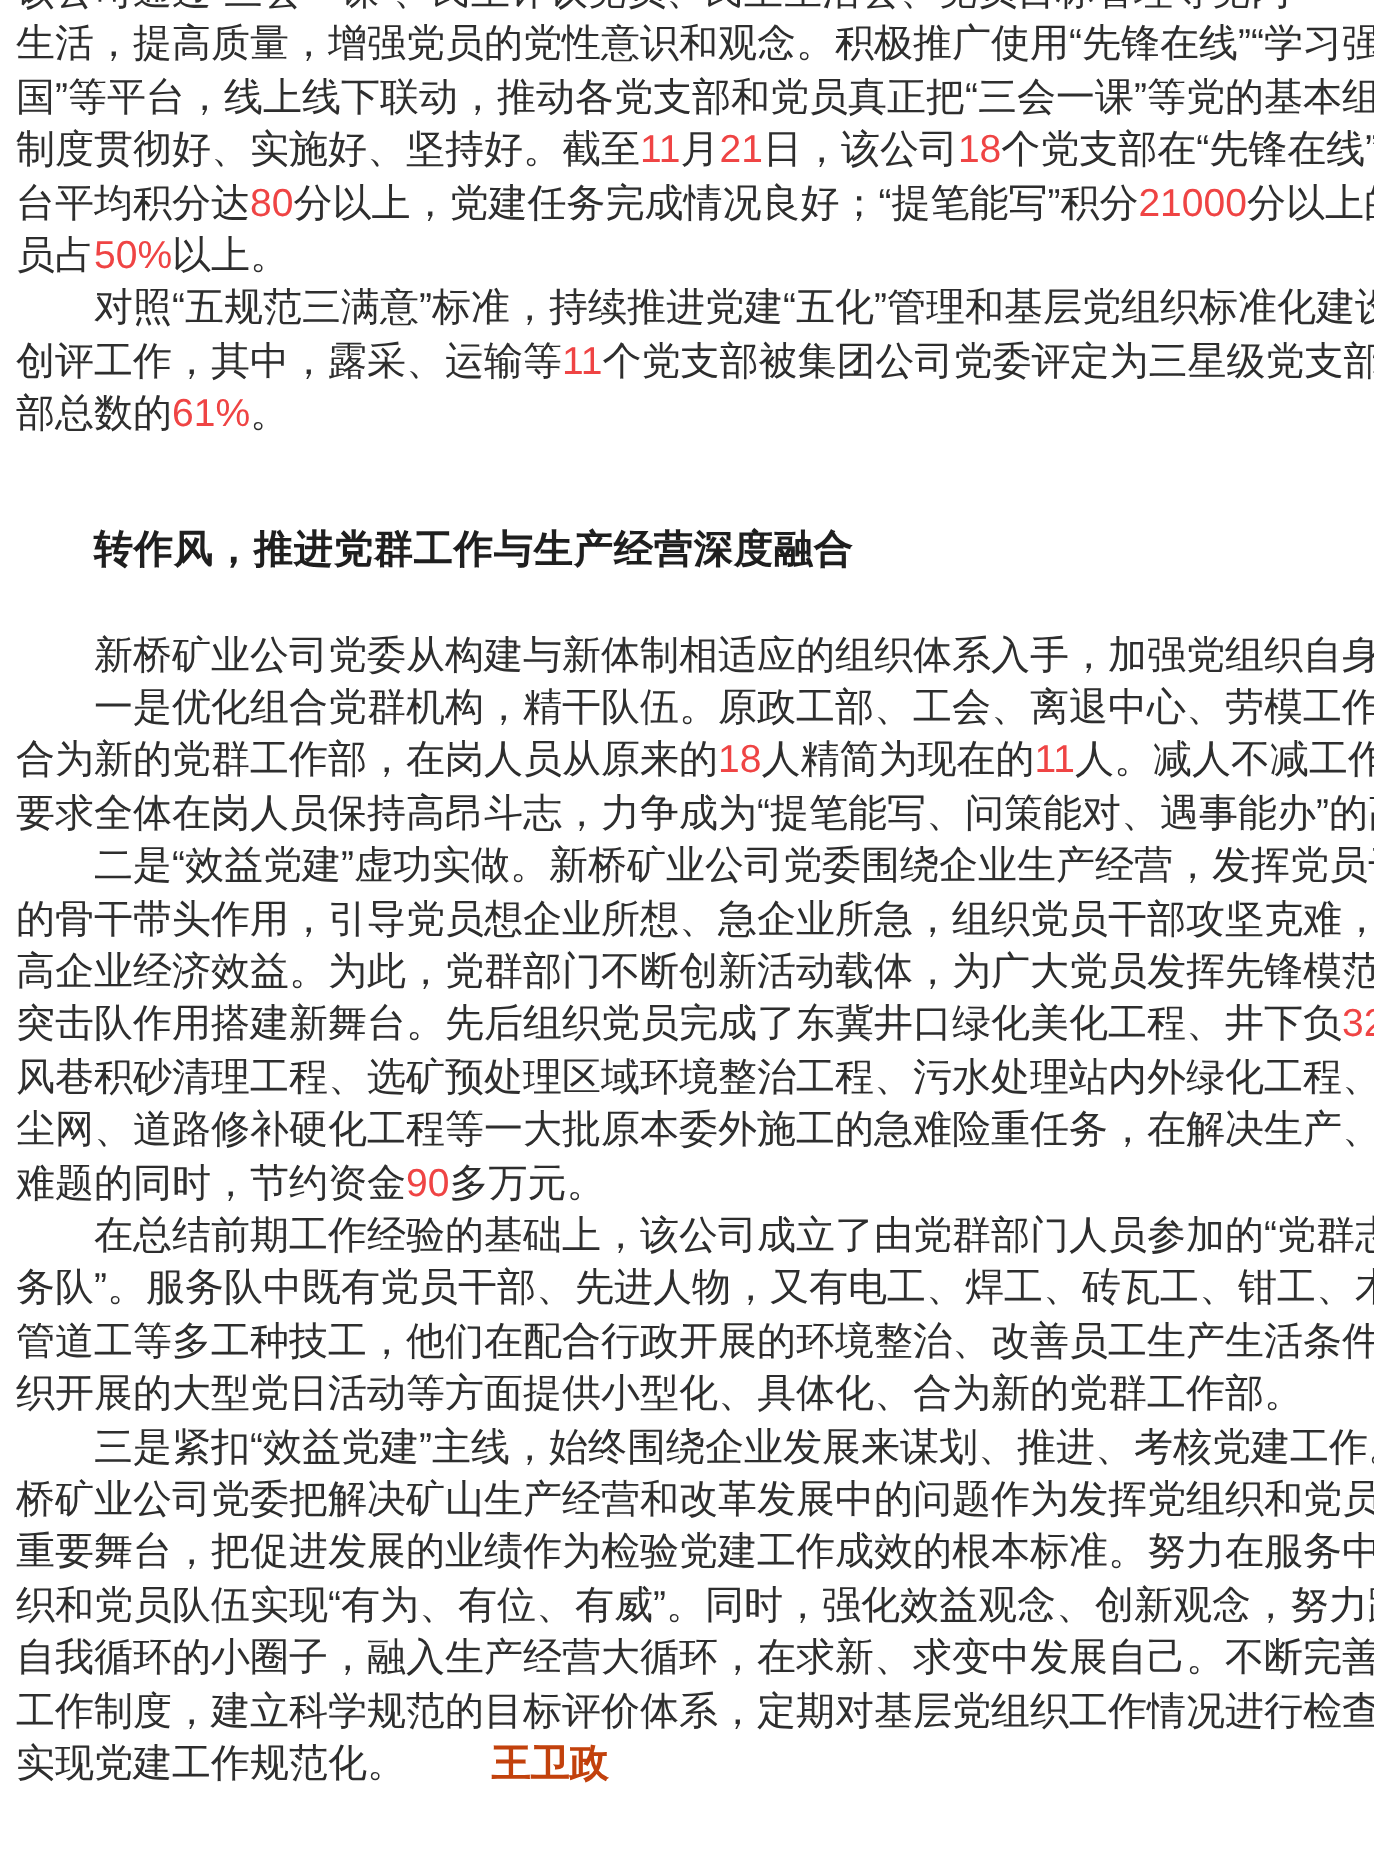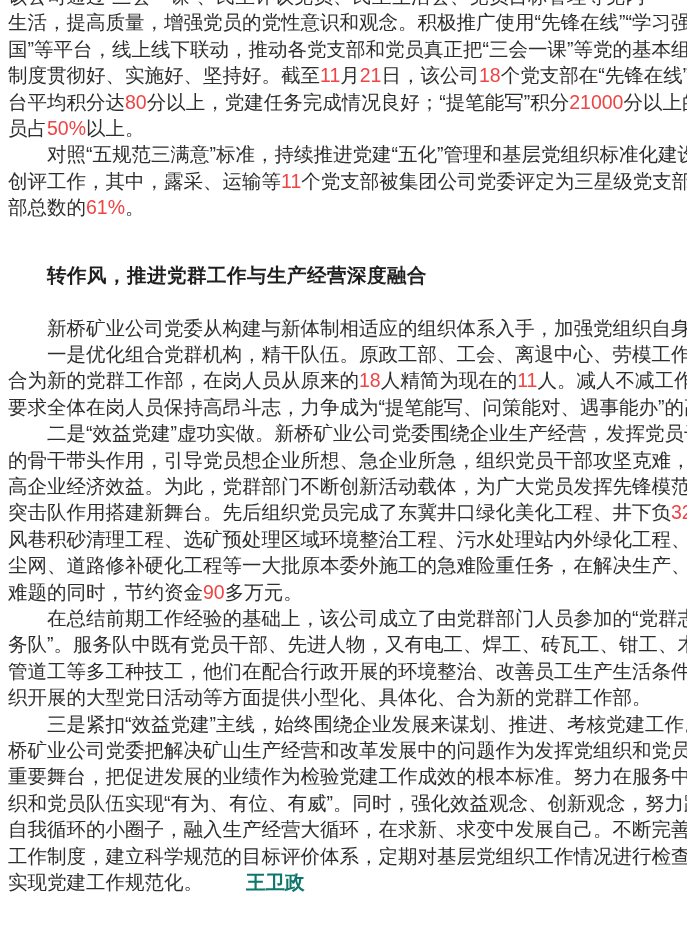--- a/index.html
+++ b/index.html
@@ -27,21 +27,21 @@
   }
   .line.indent { padding-left: 39px; }
   .line.blank { }
   .line.heading {
     font-weight: bold;
     color: #1f1f1f;
     margin-top: 15px;
     letter-spacing: 0.5px;
   }
   .num { color: #ef4444; }
-  .bold { font-weight: bold; color: #0f766e; font-family: Liberation Serif, serif; }
+  .bold { font-weight: bold; color: #c2410c; font-family: Liberation Serif, serif; }
   .gap { margin-left: 2.2em; }
 </style>
 </head>
 <body>
 
 <div class="doc" id="doc-root">
     <div class="line"><span>该公司通过“三会一课”、民主评议党员、民主生活会、党员目标管理等党内</span></div>
     <div class="line"><span>生活，提高质量，增强党员的党性意识和观念。积极推广使用“先锋在线”“学习强</span></div>
     <div class="line"><span>国”等平台，线上线下联动，推动各党支部和党员真正把“三会一课”等党的基本组织</span></div>
     <div class="line"><span>制度贯彻好、实施好、坚持好。截至</span><span class="num">11</span><span>月</span><span class="num">21</span><span>日，该公司</span><span class="num">18</span><span>个党支部在“先锋在线”平</span></div>

